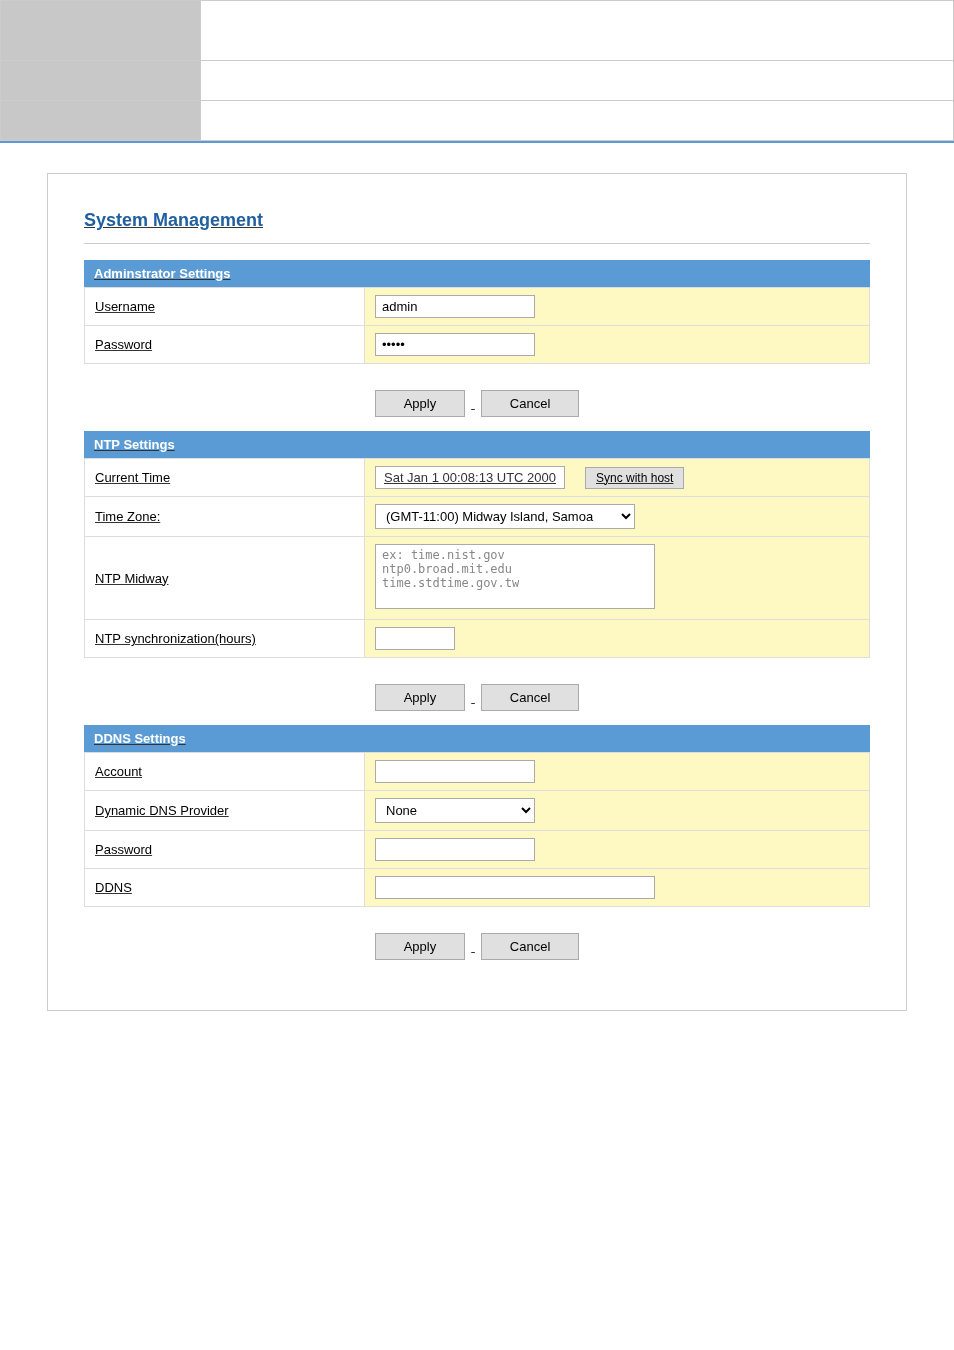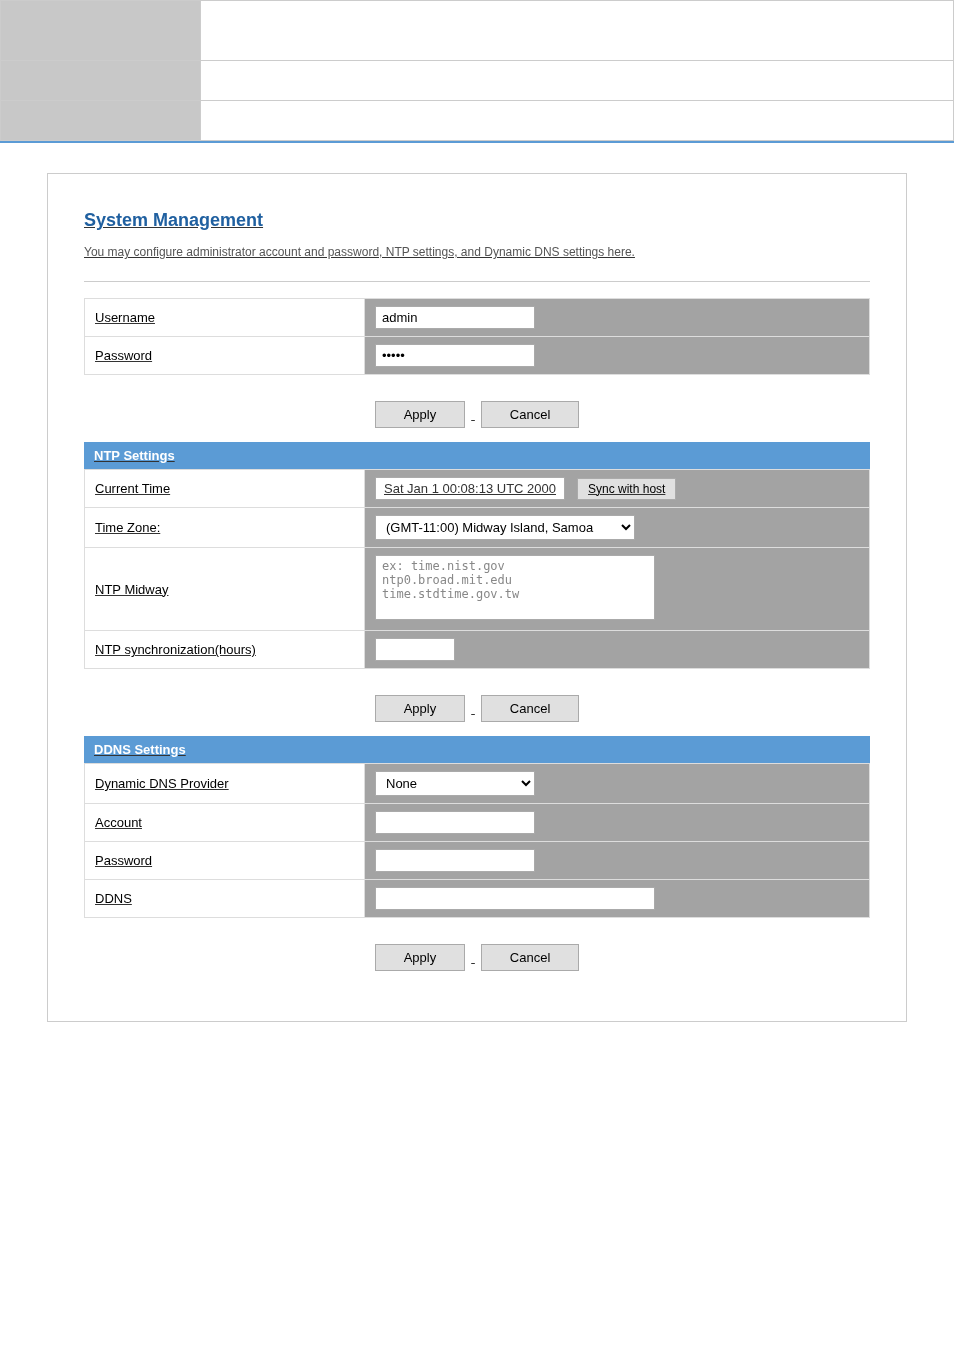--- a/index.html
+++ b/index.html
@@ -102,21 +102,21 @@
       vertical-align: middle;
     }
 
     .form-table tr td:first-child {
       width: 280px;
       color: #000000;
       font-size: 13px;
     }
 
     .form-table tr td:last-child {
-      background: #a3a3a3;
+      background: #fef9c3;
     }
 
     
     .text-input {
       border: 1px solid #aaa;
       padding: 3px 6px;
       font-size: 13px;
       width: 160px;
     }
 
@@ -165,21 +165,21 @@
       padding: 5px 28px;
       font-size: 13px;
       cursor: pointer;
       margin: 0 6px;
     }
 
     
     .current-time-cell {
       display: flex;
       align-items: center;
-      gap: 12px;
+      gap: 20px;
     }
 
     .time-display {
       background: #fff;
       border: 1px solid #aaa;
       padding: 3px 8px;
       font-size: 13px;
       color: #333;
     }
 
@@ -219,23 +219,23 @@
     </tr>
   </tbody>
     </table>
 </div>
 
 <div class="main-content">
 
   <div class="panel">
 
     <div class="panel-title">System Management</div>
-    <div class="panel-description">You may configure administrator account and password, NTP settings, and Dynamic DNS settings here.</div>
     <hr class="panel-divider">
 
+    <div class="section-header">Adminstrator Settings</div>
     <table class="form-table">
       <tbody>
           <tr>
         <td>Username</td>
         <td>
           <input type="text" class="text-input" value="admin" style="">
         </td>
       </tr>
       <tr>
         <td>Password</td>
@@ -288,31 +288,31 @@
       </table>
     <div class="buttons-row">
       <button class="btn">Apply</button>
       <button class="btn">Cancel</button>
     </div>
 
     <div class="section-header">DDNS Settings</div>
     <table class="form-table">
       <tbody>
           <tr>
+        <td>Account</td>
+        <td>
+          <input type="text" class="text-input" value="" style="">
+        </td>
+      </tr>
+      <tr>
         <td>Dynamic DNS Provider</td>
         <td>
           <select class="select-small">
             <option>None</option>
           </select>
-        </td>
-      </tr>
-      <tr>
-        <td>Account</td>
-        <td>
-          <input type="text" class="text-input" value="" style="">
         </td>
       </tr>
       <tr>
         <td>Password</td>
         <td>
           <input type="password" class="text-input" value="" style="">
         </td>
       </tr>
       <tr>
         <td>DDNS</td>

